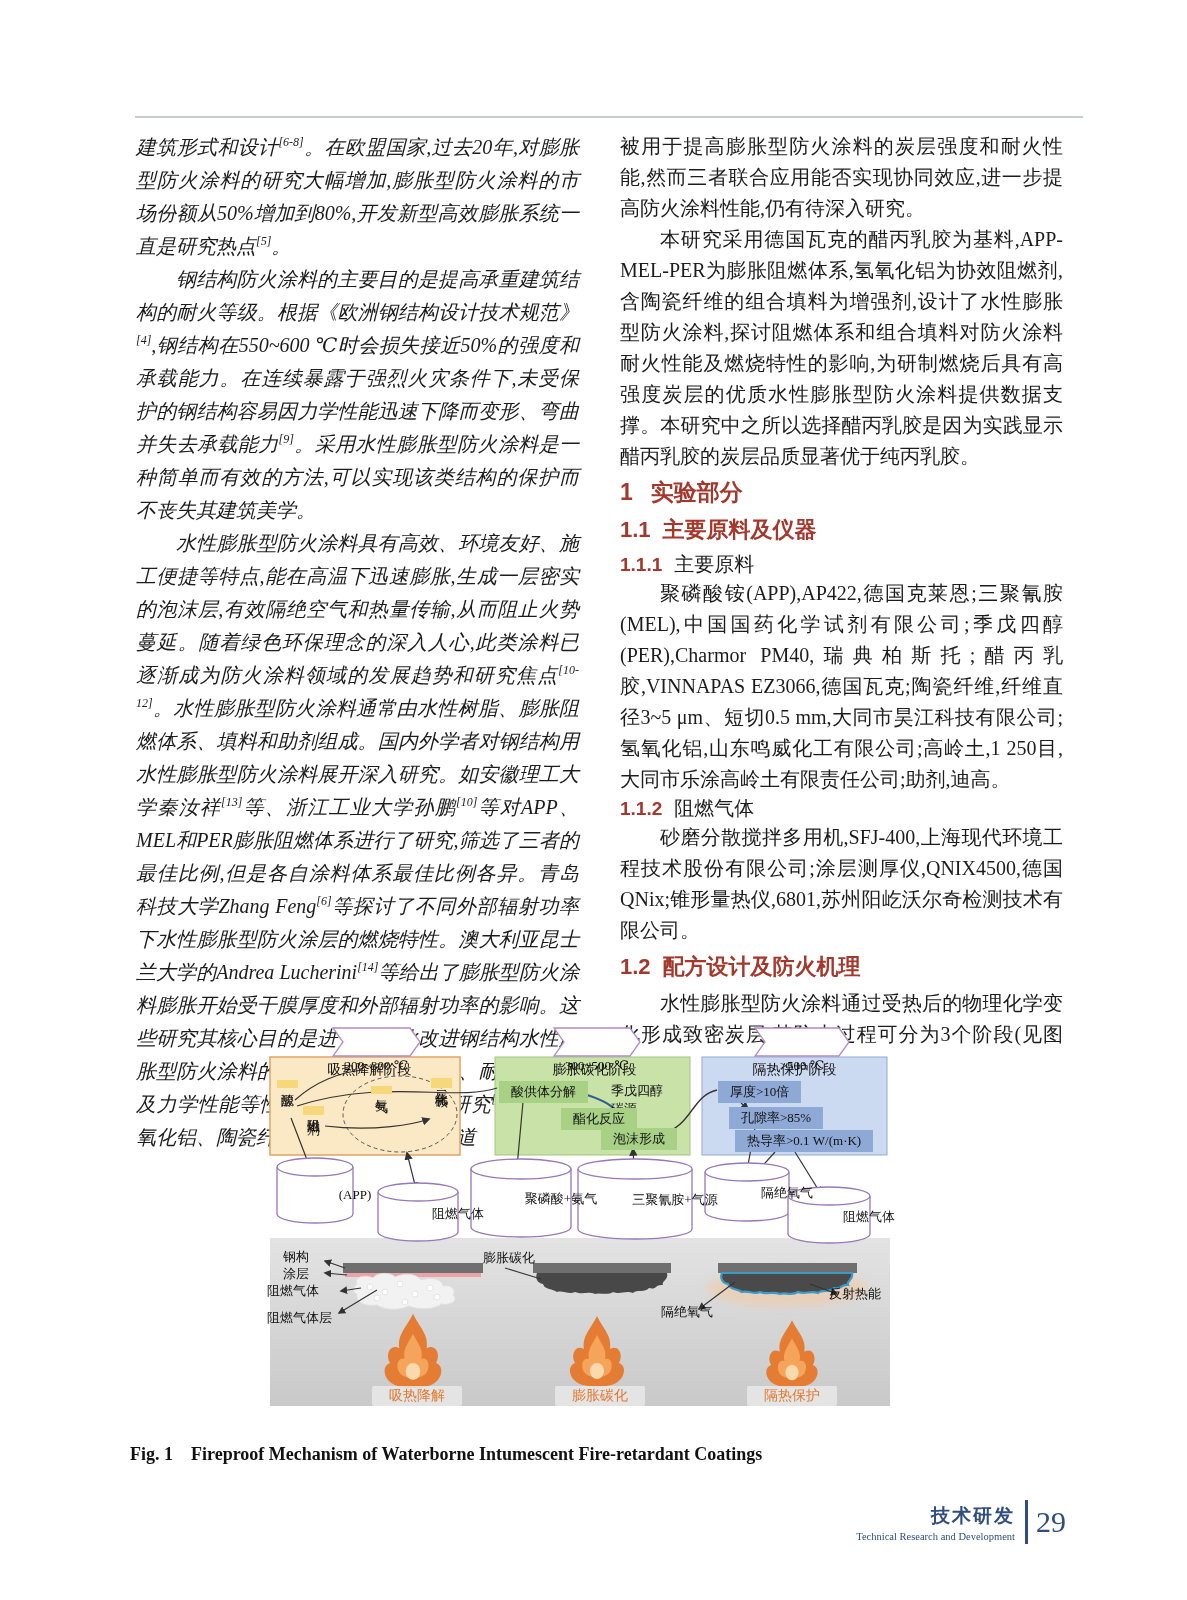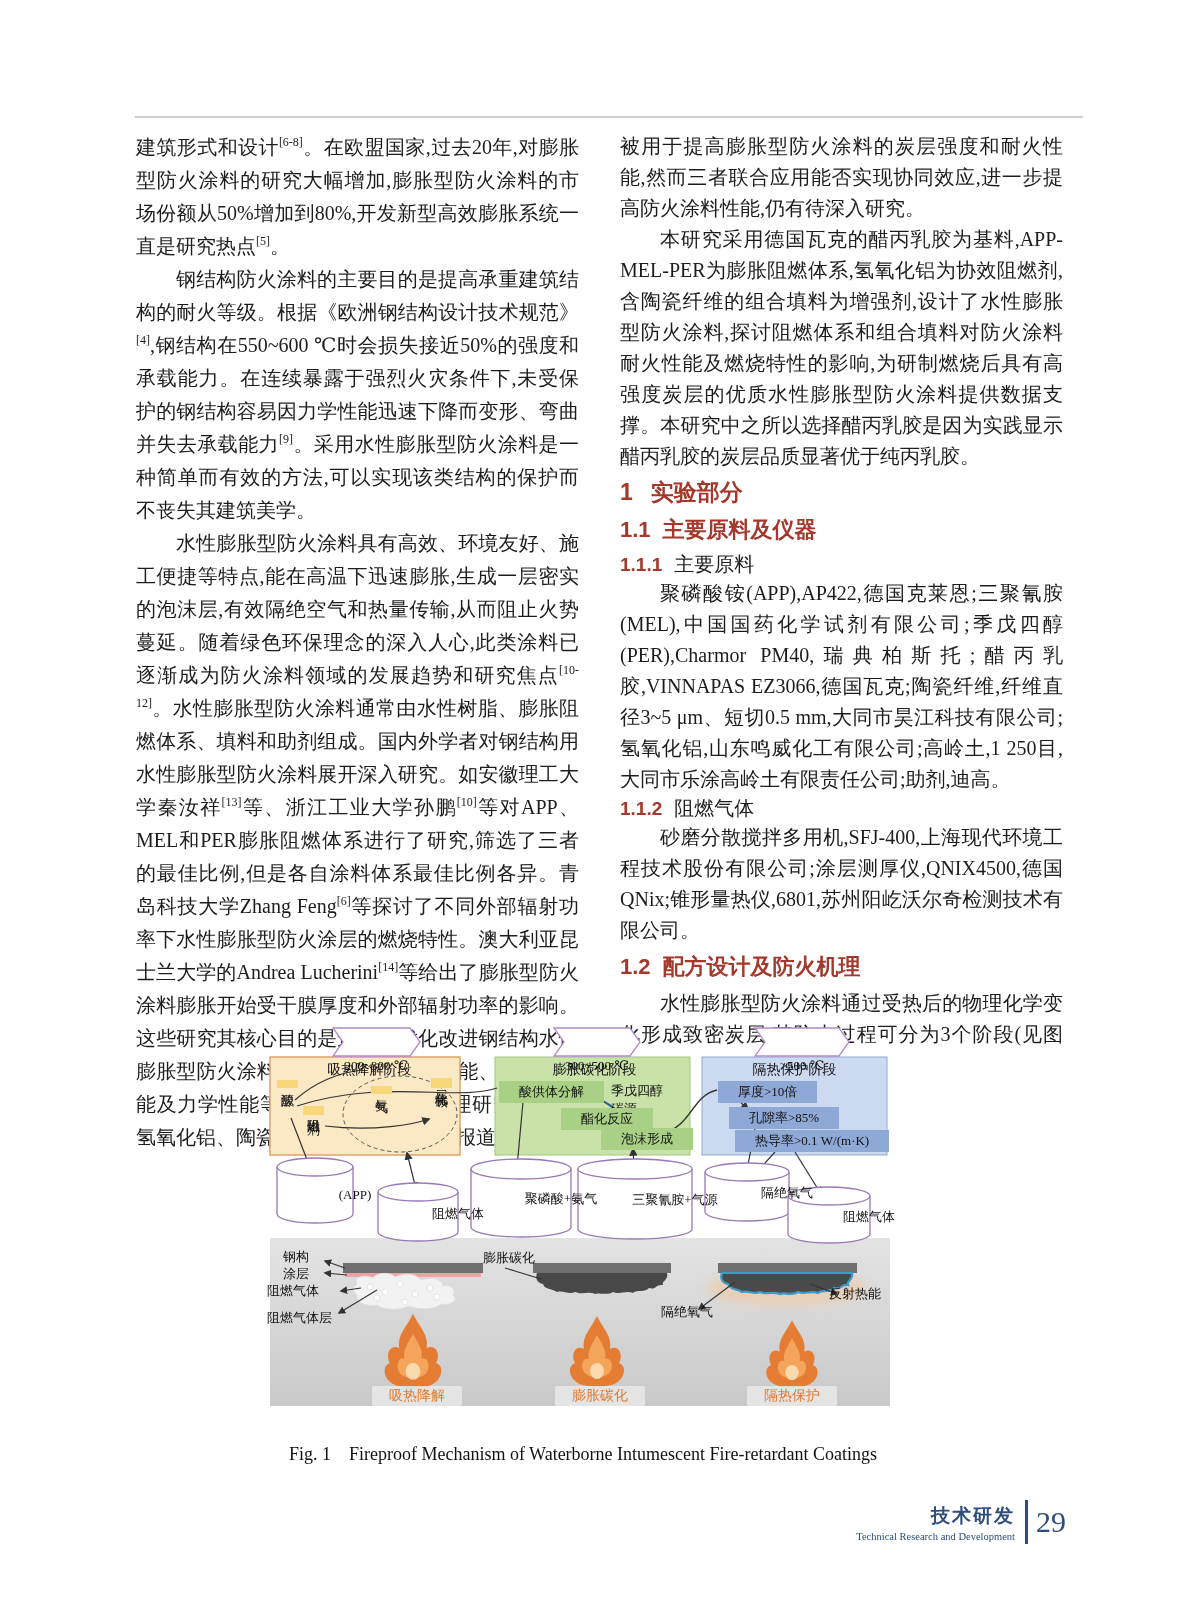--- a/index.html
+++ b/index.html
@@ -7,52 +7,52 @@
         font-family:"Liberation Serif","DejaVu Serif",serif;color:#1c1c1c;}
 
   
   .running-title{position:absolute;top:84px;left:300px;width:783px;text-align:right;
     font-family:"Liberation Sans","DejaVu Sans",sans-serif;font-size:17px;color:#85898E;letter-spacing:1px;}
   .rule{position:absolute;top:116px;left:135px;width:948px;height:2px;background:#C9CCD0;}
 
   
   .col{position:absolute;top:131px;width:443px;font-size:20px;text-align:justify;text-justify:inter-character;}
   .col p{margin:0;}
-  .col-left{left:136px;}  .col-left p{line-height:33px;}
+  .col-left{left:136px;font-style:italic;}  .col-left p{line-height:33px;}
   .col-right{left:620px;} .col-right p{line-height:31px;}
   .indent{text-indent:2em;}
   sup{font-size:12px;line-height:0;vertical-align:super;}
 
   .h1,.h2{font-family:"Liberation Sans","DejaVu Sans",sans-serif;font-weight:bold;color:#A5382C;}
   .h1{font-size:23px;line-height:34px;margin:3px 0 1px;}
   .h2{font-size:22px;line-height:28px;margin:7px 0;}
   .h3{line-height:27px;margin:0;}
   .h3 .num{font-family:"Liberation Sans","DejaVu Sans",sans-serif;font-weight:bold;color:#A5382C;font-size:19px;margin-right:12px;}
   .h3 .ttl{font-size:20px;color:#1c1c1c;}
   .h1 .num{margin-right:18px;} .h2 .num{margin-right:12px;}
 
   
   .figure{position:absolute;top:1022px;left:265px;width:640px;height:392px;}
   .figure svg{position:absolute;left:0;top:0;}
   .fig-text{position:absolute;font-size:13px;line-height:1.25;color:#111;}
   .fig-title{position:absolute;font-size:14px;text-align:center;color:#111;}
   .banner-label{position:absolute;font-size:13px;text-align:center;line-height:28px;color:#111;margin-top:24px;}
   .vbox{position:absolute;writing-mode:vertical-rl;text-orientation:upright;background:#F6D87A;
         font-size:13px;line-height:17px;letter-spacing:1px;padding:3px 2px;color:#111;}
-  .hl{position:absolute;font-size:13px;padding:2px 20px;white-space:nowrap;color:#111;}
+  .hl{position:absolute;font-size:13px;padding:2px 12px;white-space:nowrap;color:#111;}
   .hl-g{background:#A9D186;} .hl-b{background:#8FA9D6;}
   .cyl-label{position:absolute;font-size:13px;text-align:center;white-space:nowrap;color:#111;padding-left:40px;}
   .bl{position:absolute;font-size:13px;white-space:nowrap;color:#111;}
   .fl{position:absolute;width:90px;text-align:center;font-size:14px;color:#E0792F;
       background:rgba(233,233,233,.85);border-radius:2px;padding:1px 0;}
 
   .cap-cn{position:absolute;top:1410px;left:125px;width:920px;text-align:center;
     font-family:"Liberation Sans","DejaVu Sans",sans-serif;font-weight:bold;font-size:19px;color:#111;}
-  .cap-en{position:absolute;top:1442px;left:123px;width:920px;text-align:center;
-    font-weight:normal;font-size:18px;color:#111;}
+  .cap-en{position:absolute;top:1442px;left:130px;width:920px;text-align:left;
+    font-weight:bold;font-size:18px;color:#111;}
 
   
   .footer{position:absolute;top:1500px;left:845px;display:flex;align-items:center;}
   .f-left{width:170px;text-align:right;color:#2F4E7D;}
   .f-cn{font-family:"Liberation Sans","DejaVu Sans",sans-serif;font-weight:bold;font-size:19px;letter-spacing:2px;}
   .f-en{font-size:10.5px;margin-top:2px;font-family:Liberation Serif, serif;}
   .f-sep{width:3px;height:44px;background:#2F4E7D;margin:0 8px 0 10px;}
   .f-page{font-size:30px;color:#2F4E7D;}
 </style>
 </head>

